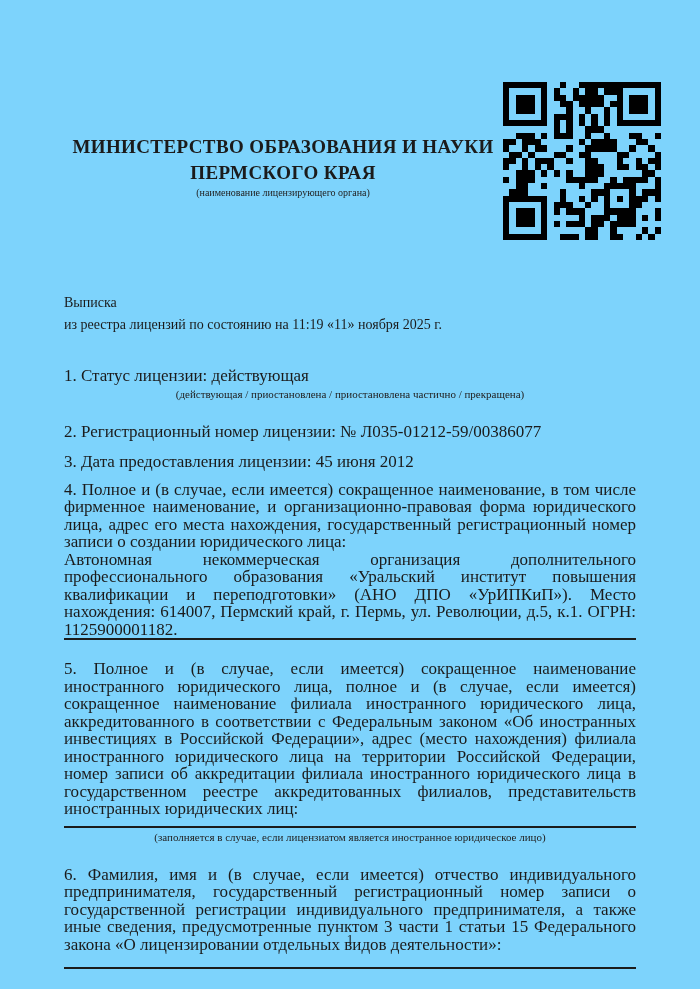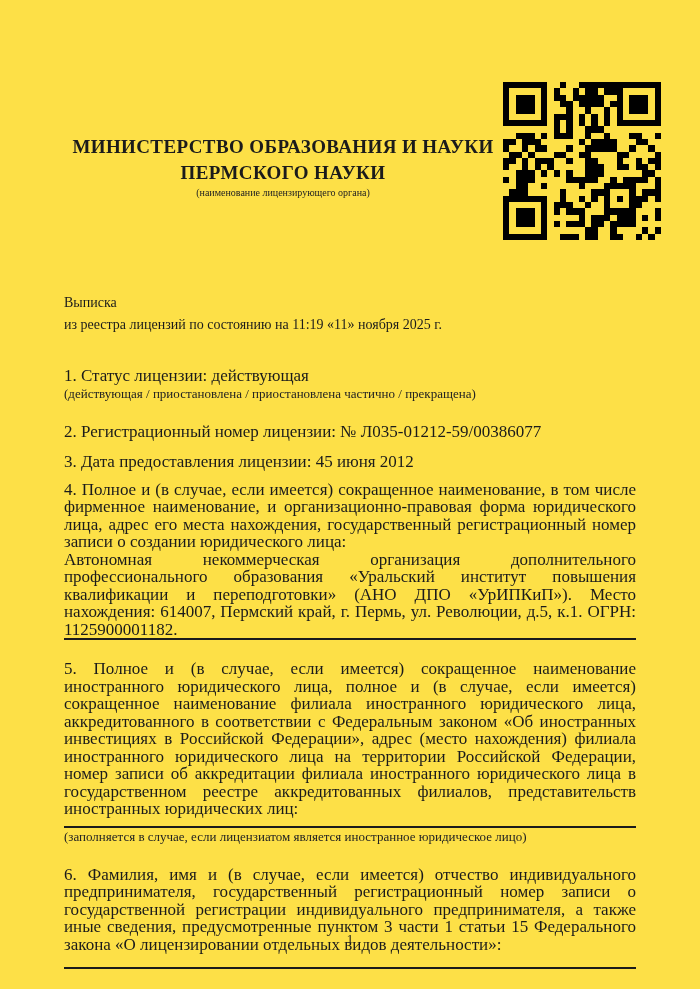--- a/index.html
+++ b/index.html
@@ -1,21 +1,21 @@
 <!DOCTYPE html>
 <html lang="ru"><head>
 <meta charset="utf-8">
 <style>
   html, body { margin: 0; padding: 0; background: #ffffff; }
   .page {
     position: relative;
     width: 700px;
     height: 989px;
     margin: 0 auto;
-    background: #fde047;
+    background: #7dd3fc;
     box-sizing: border-box;
     padding: 82px 64px 0 64px;
     font-family: "Liberation Serif", serif;
     color: #1b1b1b;
   }
   
   .header { position: relative; height: 158px; }
   .ministry {
     width: 438px;
     text-align: center;
@@ -52,22 +52,23 @@
   }
 
   
   .body-text {
     font-size: 17px;
     line-height: 17.5px;
     margin: 0;
   }
   .justify { text-align: justify; }
   .fill-caption {
-    font-size: 13px;
+    font-size: 11px;
     line-height: 14px;
+    text-align: center;
     margin-top: 2px;
     color: #222;
   }
   .rule {
     border: 0;
     border-top: 2px solid #1b1b1b;
     margin: 0;
     height: 0;
   }
   .item-1 { margin-top: 31px; }
@@ -89,21 +90,21 @@
   }
 </style>
 </head>
 <body>
 
 <div class="page">
 
   <div class="header">
     <div class="ministry">
       <div class="ministry-line">МИНИСТЕРСТВО ОБРАЗОВАНИЯ И НАУКИ</div>
-      <div class="ministry-line">ПЕРМСКОГО НАУКИ</div>
+      <div class="ministry-line">ПЕРМСКОГО КРАЯ</div>
       <div class="org-caption">(наименование лицензирующего органа)</div>
     </div>
     <div class="qr">
       <svg id="qr-svg" viewBox="0 0 25 25" xmlns="http://www.w3.org/2000/svg">
           <g fill="#000000">
             <rect x="0" y="0" width="1" height="1"></rect>
             <rect x="1" y="0" width="1" height="1"></rect>
             <rect x="2" y="0" width="1" height="1"></rect>
             <rect x="3" y="0" width="1" height="1"></rect>
             <rect x="4" y="0" width="1" height="1"></rect>

